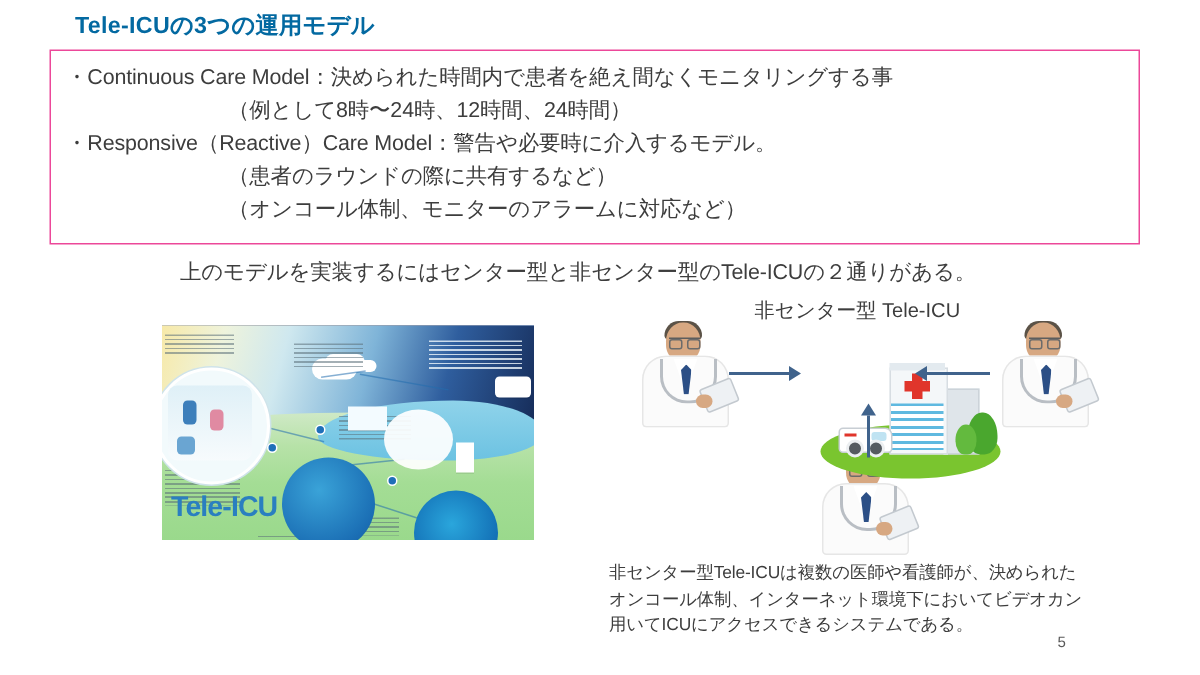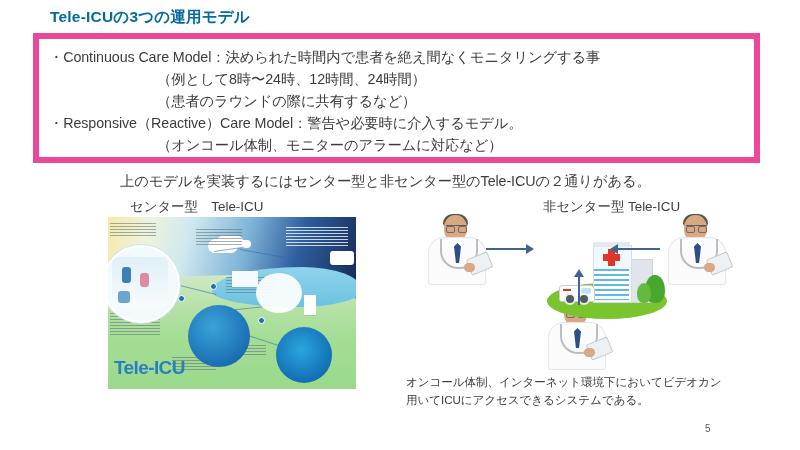--- a/index.html
+++ b/index.html
@@ -31,21 +31,21 @@
     white-space: nowrap;
   }
 
   
   #models-box {
     position: absolute;
     left: 33px;
     top: 33px;
     width: 727px;
     height: 130px;
-    border: 6px solid #ec4899;
+    border: 1px solid #ec4899;
     box-sizing: border-box;
     padding: 7px 10px 0 10px;
   }
   .model-line {
     font-size: 14.3px;
     line-height: 22px;
     color: #3d3d3d;
     white-space: nowrap;
     letter-spacing: -0.1px;
   }
@@ -74,30 +74,29 @@
     color: #3d3d3d;
     white-space: nowrap;
   }
   #caption-noncenter {
     position: absolute;
     left: 503px;
     top: 198px;
     font-size: 13.4px;
     color: #3d3d3d;
     white-space: nowrap;
-    margin-left: 40px;
   }
 
   
   #infographic {
     position: absolute;
     left: 108px;
     top: 217px;
     width: 248px;
-    height: 172px;
+    height: 143px;
     background:
       linear-gradient(160deg,
         rgba(253,240,196,0.95) 0%,
         rgba(230,243,233,0.0) 34%),
       linear-gradient(100deg,
         #1b2f63 78%,
         #2f4f8f 88%,
         #55749f 100%),
       linear-gradient(180deg,
         #cfe9f2 0%,
@@ -492,28 +491,27 @@
 </head>
 <body>
 
 <div id="slide">
 
   <div id="slide-title" style="color: #0369a1;">Tele-ICUの3つの運用モデル</div>
 
   <div id="models-box">
     <div class="model-line">・Continuous Care Model：決められた時間内で患者を絶え間なくモニタリングする事</div>
     <div class="model-line indented">（例として8時〜24時、12時間、24時間）</div>
+    <div class="model-line">・Responsive（Reactive）Care Model：警告や必要時に介入するモデル。</div>
     <div class="model-line indented">（患者のラウンドの際に共有するなど）</div>
-    <div class="model-line">・Responsive（Reactive）Care Model：警告や必要時に介入するモデル。</div>
     <div class="model-line indented">（オンコール体制、モニターのアラームに対応など）</div>
   </div>
 
   <div id="lead-sentence">上のモデルを実装するにはセンター型と非センター型のTele-ICUの２通りがある。</div>
 
-  <div id="caption-center">センター型　Tele-ICU</div>
   <div id="caption-noncenter">非センター型 Tele-ICU</div>
 
   <div id="infographic">
     <div class="ig-sky"></div>
     <div class="ig-land"></div>
     <div class="ig-sea"></div>
 
     <div class="ig-cloud"></div>
 
     <div class="ig-textblock" style="left:88px; top:12px; width:46px; height:16px;"></div>
@@ -615,19 +613,20 @@
     <div class="arrowhead left" style="left:190px; top:29px;"></div>
 
     <div class="arrow v" style="left:158px; top:62px; height:28px;"></div>
     <div class="arrowhead up" style="left:154px; top:54px;"></div>
   </div>
 
   <div id="left-note">
   </div>
 
   <div id="right-note">
+    <div>非センター型Tele-ICUは複数の医師や看護師が、決められた</div>
     <div>オンコール体制、インターネット環境下においてビデオカン</div>
     <div>用いてICUにアクセスできるシステムである。</div>
   </div>
 
   <div id="page-number">5</div>
 
 </div>
 
 </body></html>

